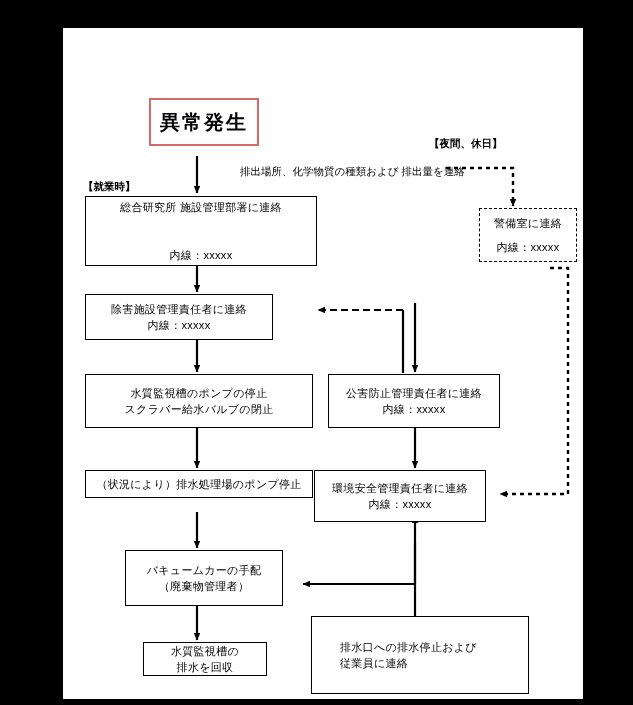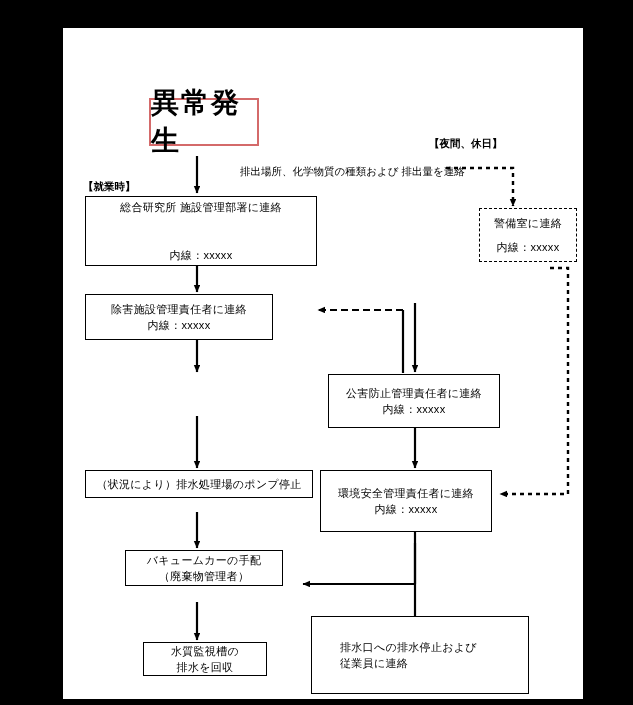--- a/index.html
+++ b/index.html
@@ -48,21 +48,21 @@
   }
   .node .ln { display: block; white-space: nowrap; }
   .title-box {
     position: absolute;
     box-sizing: border-box;
     background: #ffffff;
     border: 2px solid #d46a6a;
     display: flex;
     align-items: center;
     justify-content: center;
-    font-size: 28px;
+    font-size: 20px;
     font-weight: bold;
     letter-spacing: 2px;
     color: #000000;
   }
   .dashed {
     border: 1px dashed #000000;
     gap: 7px;
   }
   .label {
     position: absolute;
@@ -149,36 +149,40 @@
     <div class="node dashed" style="left:416px; top:180px; width:98px; height:54px;">
       <span class="ln">警備室に連絡</span>
       <span class="ln">内線：xxxxx</span>
     </div>
 
     <div class="node" style="left:22px; top:266px; width:188px; height:46px;">
       <span class="ln">除害施設管理責任者に連絡</span>
       <span class="ln">内線：xxxxx</span>
     </div>
 
+    <div class="node" style="left:22px; top:346px; width:228px; height:54px;">
+      <span class="ln">水質監視槽のポンプの停止</span>
+      <span class="ln">スクラバー給水バルブの閉止</span>
+    </div>
 
     <div class="node" style="left:265px; top:346px; width:172px; height:54px;">
       <span class="ln">公害防止管理責任者に連絡</span>
       <span class="ln">内線：xxxxx</span>
     </div>
 
     <div class="node" style="left:22px; top:442px; width:228px; height:28px;">
       <span class="ln">（状況により）排水処理場のポンプ停止</span>
     </div>
 
-    <div class="node" style="left:257px; top:442px; width:172px; height:62px;">
+    <div class="node" style="left:251px; top:442px; width:172px; height:52px;">
       <span class="ln">環境安全管理責任者に連絡</span>
       <span class="ln">内線：xxxxx</span>
     </div>
 
-    <div class="node" style="left:62px; top:522px; width:158px; height:36px;">
+    <div class="node" style="left:62px; top:522px; width:158px; height:56px;">
       <span class="ln">バキュームカーの手配</span>
       <span class="ln">（廃棄物管理者）</span>
     </div>
 
     <div class="node" style="left:80px; top:614px; width:124px; height:34px;">
       <span class="ln">水質監視槽の</span>
       <span class="ln">排水を回収</span>
     </div>
 
     <div class="node" style="left:248px; top:588px; width:218px; height:78px; align-items:flex-start; padding-left:28px;">

